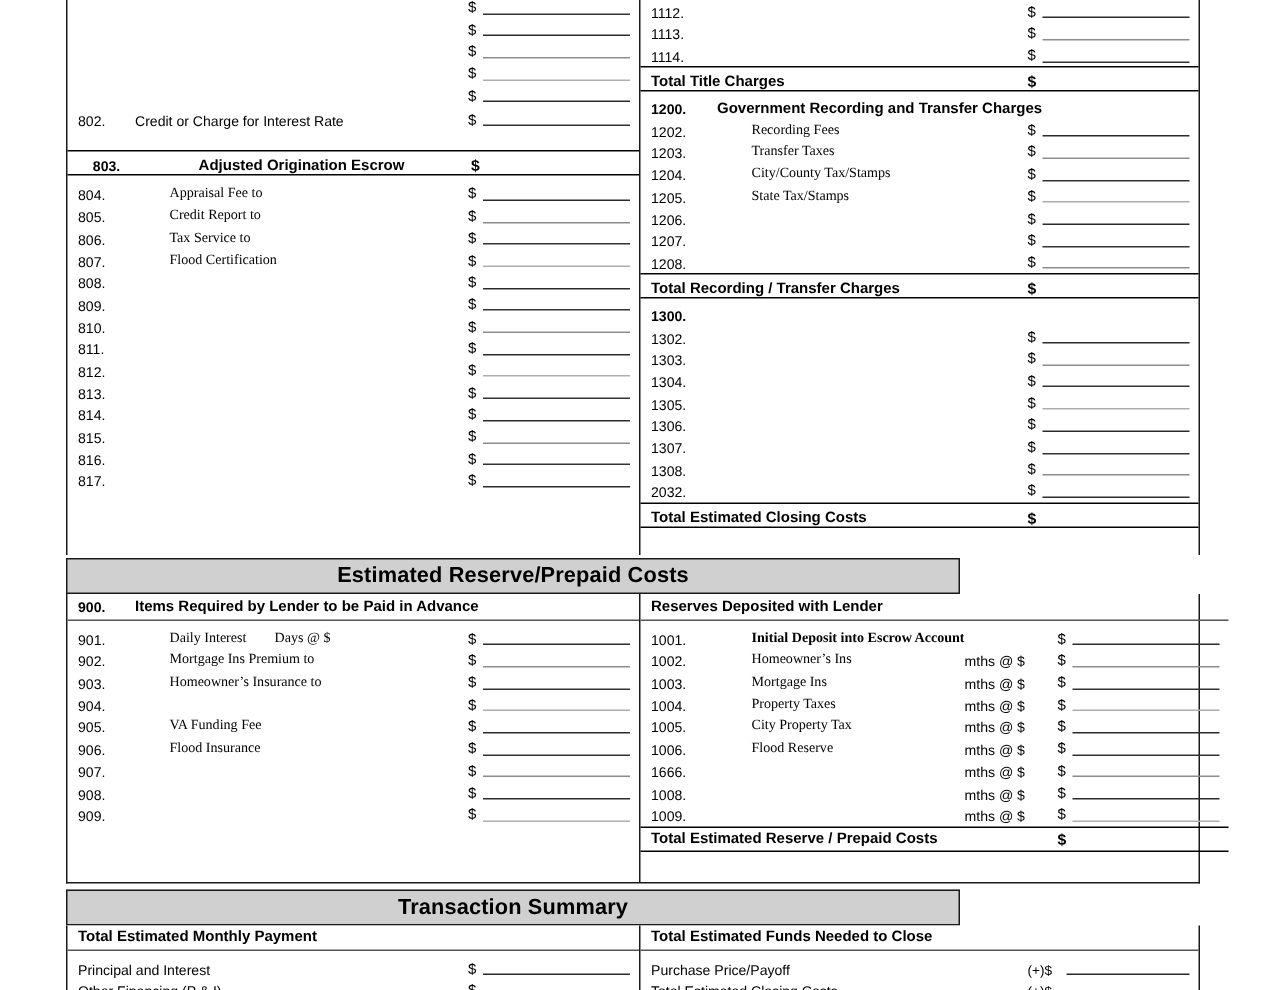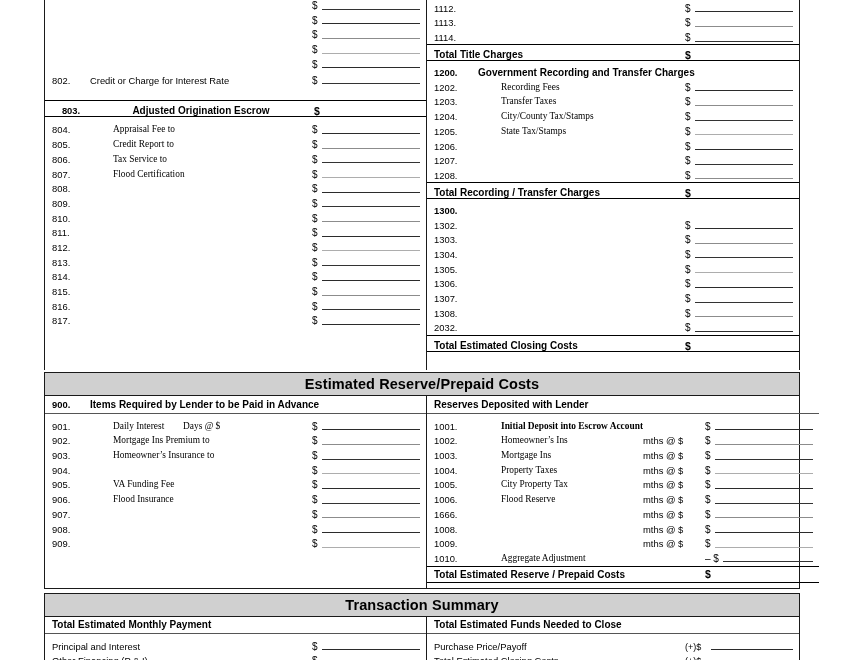--- a/index.html
+++ b/index.html
@@ -91,21 +91,21 @@
   .rule-top-thin    { border-top: 1px solid #000; }
   .rule-bot-thick   { border-bottom: 1.6px solid #000; }
   .rule-bot-hair    { border-bottom: 0.8px solid #555; }
 
   .total-row { height: 17px; }
 
   
   .band {
     position: absolute;
     left: 44px;
-    width: 756px;
+    width: 596px;
     height: 24px;
     background: #d0d0d0;
     border: 1.5px solid #1a1a1a;
     display: flex;
     align-items: center;
     justify-content: center;
     font-size: 14.5px;
     font-weight: bold;
     letter-spacing: 0.1px;
   }
@@ -657,29 +657,20 @@
             </div>
             <div class="row">
               <div class="num wide">1009.</div>
               <div class="desc ind"></div>
               <div class="mths">mths @ $</div>
               <div class="money">
                 <span class="sym">$</span>
                 <span class="rule vlight"></span>
               </div>
             </div>
-            <div class="row">
-              <div class="num wide">1010.</div>
-              <div class="desc ind">Aggregate Adjustment</div>
-              <div class="mths"></div>
-              <div class="money">
-                <span class="sym neg">– $</span>
-                <span class="rule bold"></span>
-              </div>
-            </div>
           </div>
         <div class="hdr total-row rule-top-thin rule-bot-thick" style="margin-top:2px;align-items:center;">
           <div class="lbl">Total Estimated Reserve / Prepaid Costs</div>
           <div class="money blank">
             <span class="sym">$</span>
             <span class="rule"></span>
           </div>
         </div>
       </div>
     </div>

